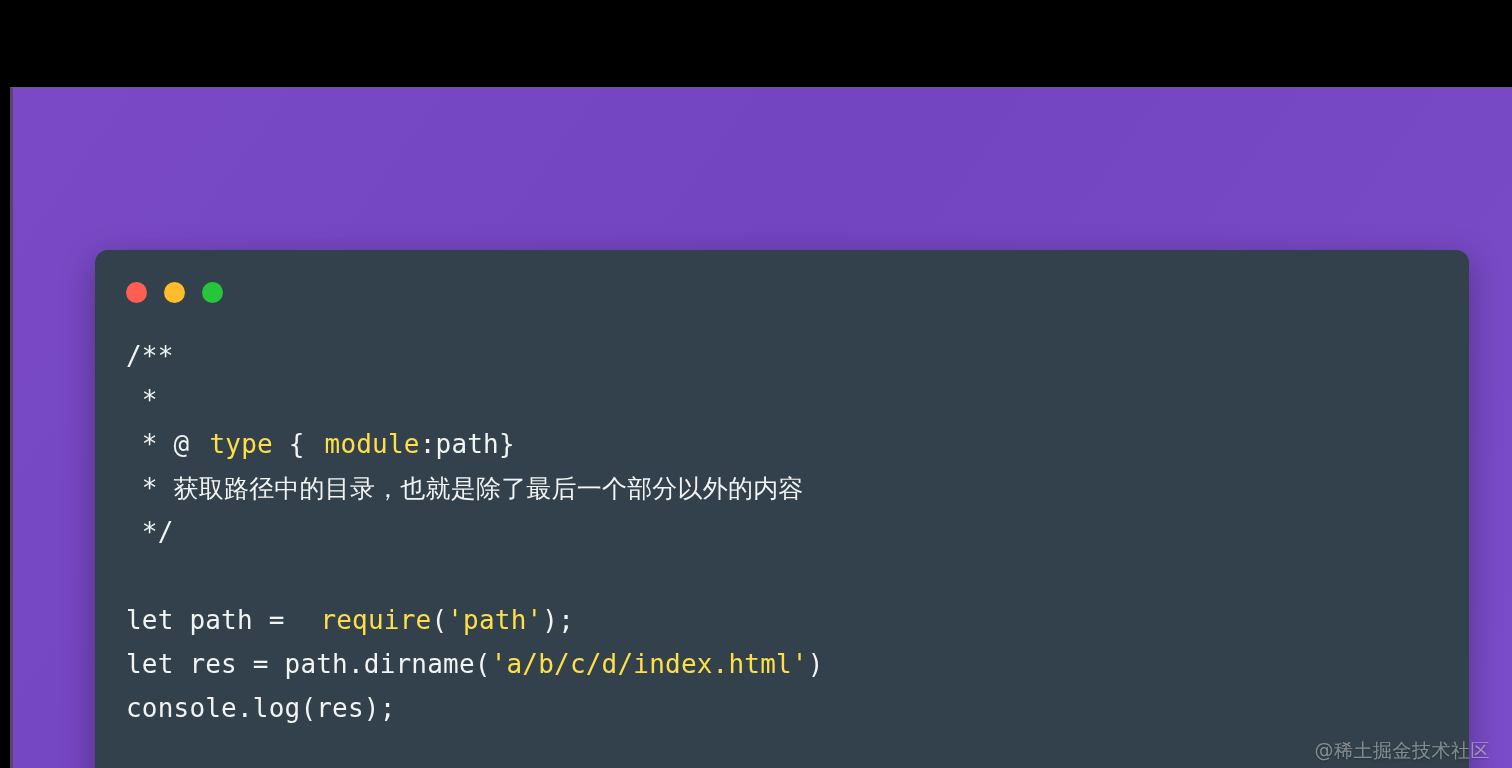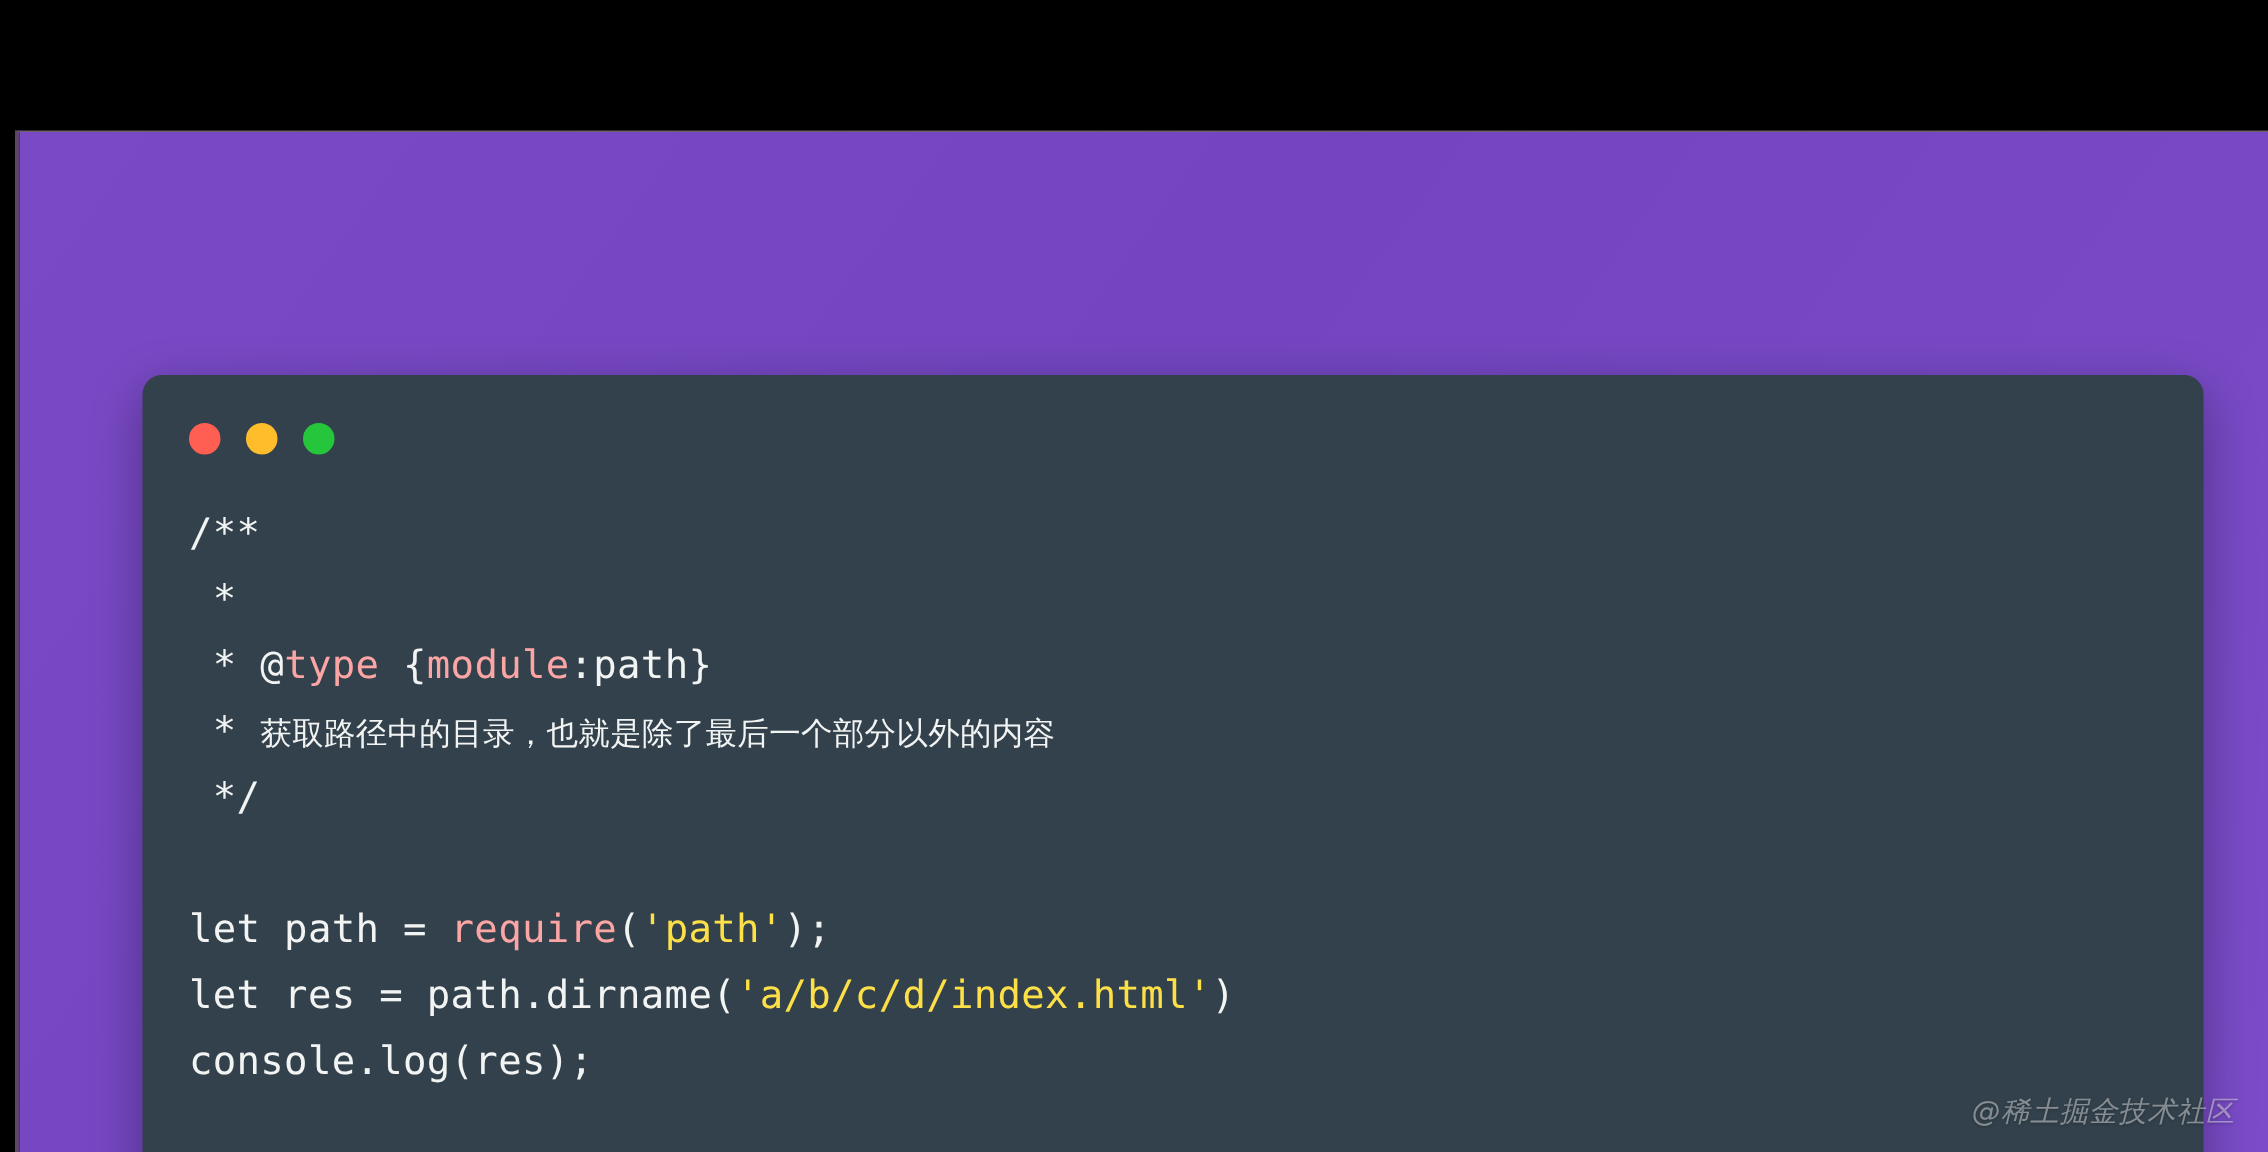--- a/index.html
+++ b/index.html
@@ -84,38 +84,37 @@
     white-space: pre;
     letter-spacing: 0.2px;
   }
   .code-line {
     height: 44px;
     white-space: pre;
   }
   .code-line.blank { height: 44px; }
 
   .tok-plain   { color: #f2f4f3; }
-  .tok-keyword { color: #fca5a5; }
+  .tok-keyword { color: #fde047; margin-left: 20px; }
   .tok-string  { color: #fde047; }
   .tok-cn {
     font-family: "DejaVu Sans", "Liberation Sans", sans-serif;
-    font-size: 21px;
+    font-size: 25px;
   }
 
   #watermark {
     position: absolute;
     right: 22px;
-    bottom: 14px;
+    bottom: 4px;
     font-family: "DejaVu Sans", "Liberation Sans", sans-serif;
     font-size: 19px;
     color: rgba(232,232,236,0.48);
     letter-spacing: 0.5px;
     z-index: 5;
     text-shadow: 0 1px 2px rgba(0,0,0,0.25);
-    font-style: italic;
   }
 </style>
 </head>
 <body>
 
 <div id="screen">
 
   <div id="backdrop">
 
     <div id="code-card">

